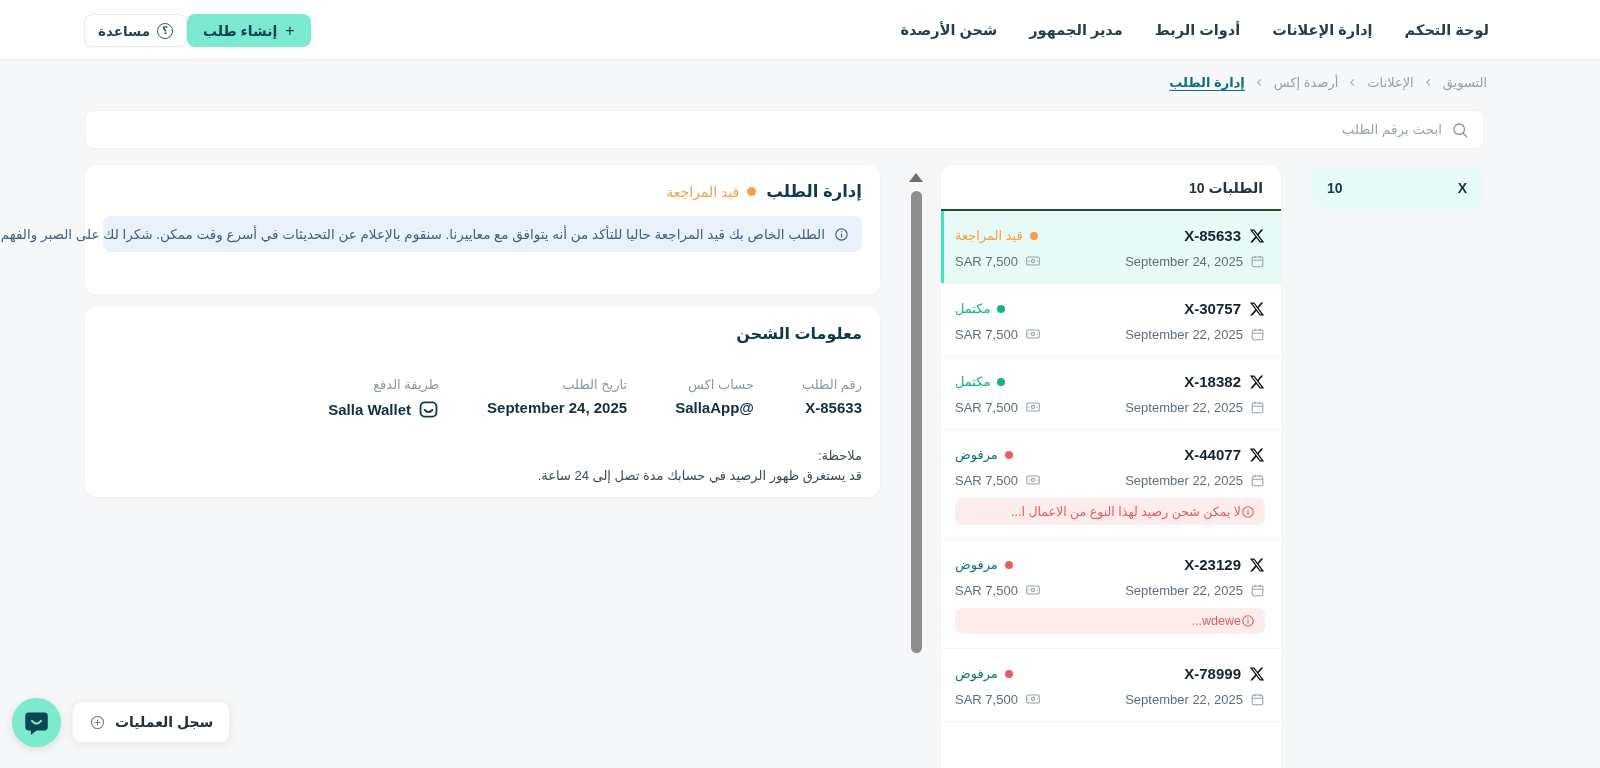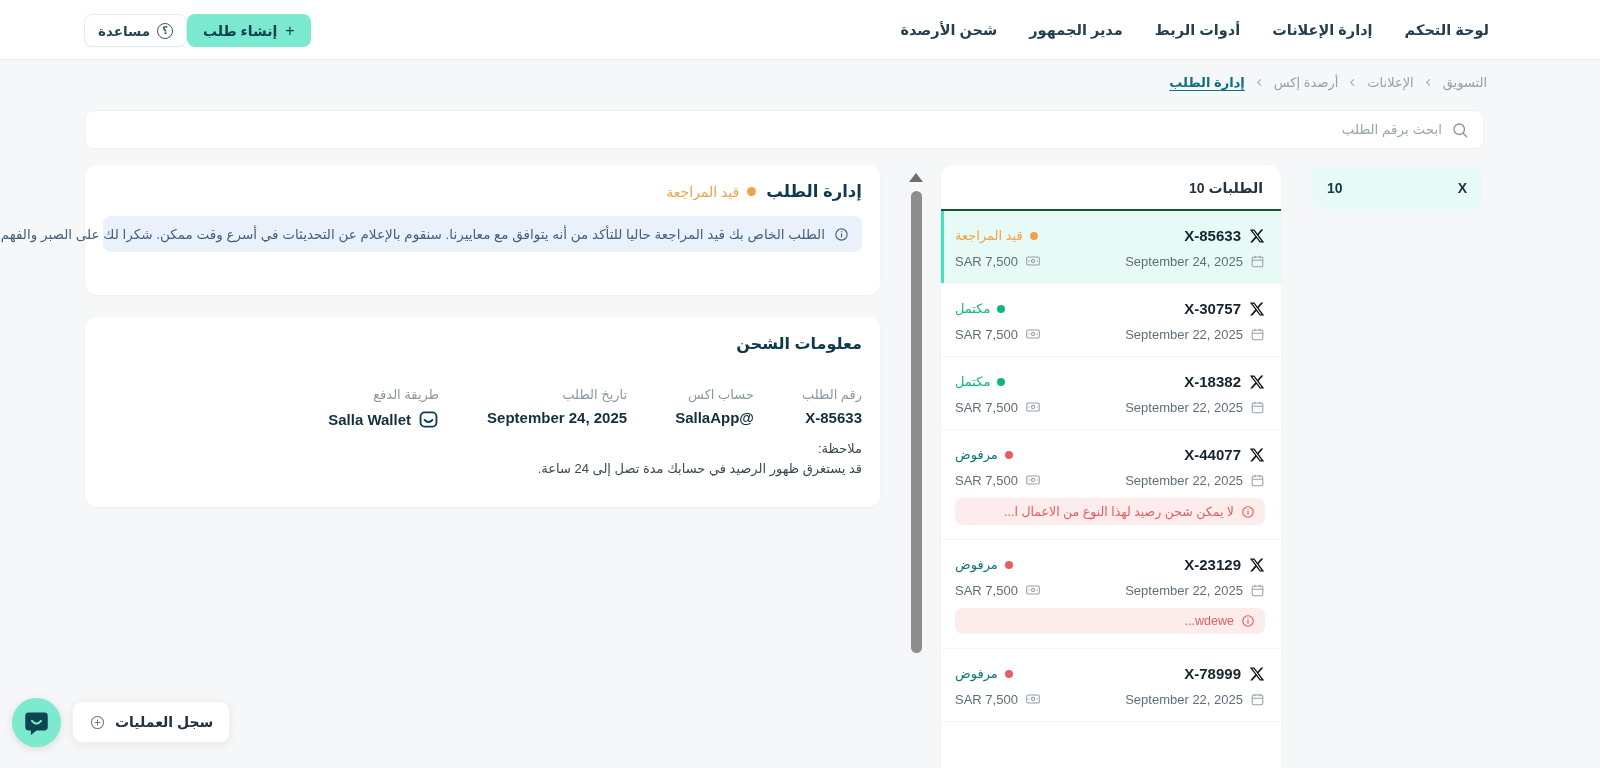--- a/index.html
+++ b/index.html
@@ -55,41 +55,41 @@
   .order-item.selected::before{content:"";position:absolute;left:0;top:0;bottom:0;width:3px;background:#41e3c2}
   .o-row{display:flex;align-items:center;justify-content:space-between}
   .o-row.sub{margin-top:9px}
   .o-id{display:flex;align-items:center;gap:8px;font-size:15px;font-weight:700;color:#15242e}
   .o-status{display:flex;align-items:center;gap:7px;font-size:13px}
   .o-status .dot{width:8px;height:8px;border-radius:50%}
   .o-status.review{color:#f0a24c}.o-status.review .dot{background:#f0a24c}
   .o-status.complete{color:#12b582}.o-status.complete .dot{background:#12b582}
   .o-status.rejected{color:#0f766e}.o-status.rejected .dot{background:#e95d5d}
   .o-meta{display:flex;align-items:center;gap:7px;font-size:13px;color:#5f6e78}
-  .o-error{margin-top:10px;background:#fdecec;border-radius:8px;padding:6px 10px;display:flex;align-items:center;gap:7px;
+  .o-error{margin-top:10px;background:#fdecec;border-radius:8px;padding:6px 10px;display:flex;align-items:center;
     color:#e25c5c;font-size:12.5px;white-space:nowrap;overflow:hidden}
   .o-error svg{flex:0 0 auto}
 
   
   .card{position:absolute;left:85px;width:795px;background:#fff;border-radius:12px;box-shadow:0 1px 3px rgba(0,0,0,.04);padding:17px 18px}
   .card.card-status{top:165px;height:130px}
-  .card.card-shipping{top:317px;height:190px}
+  .card.card-shipping{top:307px;height:190px}
   .detail-header{display:flex;align-items:center;gap:10px}
   .detail-title{font-size:16.5px;font-weight:700;color:#0f3a4c}
   .detail-status{display:flex;align-items:center;gap:8px;font-size:14px;color:#f0a24c}
   .detail-status .dot{width:9px;height:9px;border-radius:50%;background:#f0a24c}
   .info-box{margin-top:15px;background:#eaf1fa;border-radius:8px;padding:10px 13px;display:flex;align-items:center;gap:9px;
     color:#44617e;font-size:13.5px;white-space:nowrap}
   .info-box svg{flex:0 0 auto}
   .ship-title{font-size:16px;font-weight:700;color:#0f3a4c}
   .fields{display:flex;margin-top:34px}
   .field{margin-left:48px;text-align:right}
   .field .f-label{font-size:13px;color:#8b98a1}
   .field .f-value{margin-top:7px;font-size:15px;font-weight:600;color:#12303e;display:flex;align-items:center;gap:7px;justify-content:flex-start}
-  .note{margin-top:9px;font-size:13px;line-height:1.55;color:#3c4a53}
+  .note{margin-top:26px;font-size:13px;line-height:1.55;color:#3c4a53}
 
   
   .log-btn{position:absolute;left:72px;top:701px;height:42px;padding:0 16px;background:#fff;border:1px solid #f0f1f2;border-radius:10px;
     display:flex;align-items:center;gap:9px;font-family:inherit;font-size:14px;font-weight:600;color:#22313c;box-shadow:0 2px 8px rgba(0,0,0,.07)}
   .chat-fab{position:absolute;left:12px;top:698px;width:49px;height:49px;border-radius:50%;background:#7ceacd;border:none;
     display:flex;align-items:center;justify-content:center;box-shadow:0 2px 8px rgba(0,0,0,.12)}
 </style>
 </head>
 <body>
 

